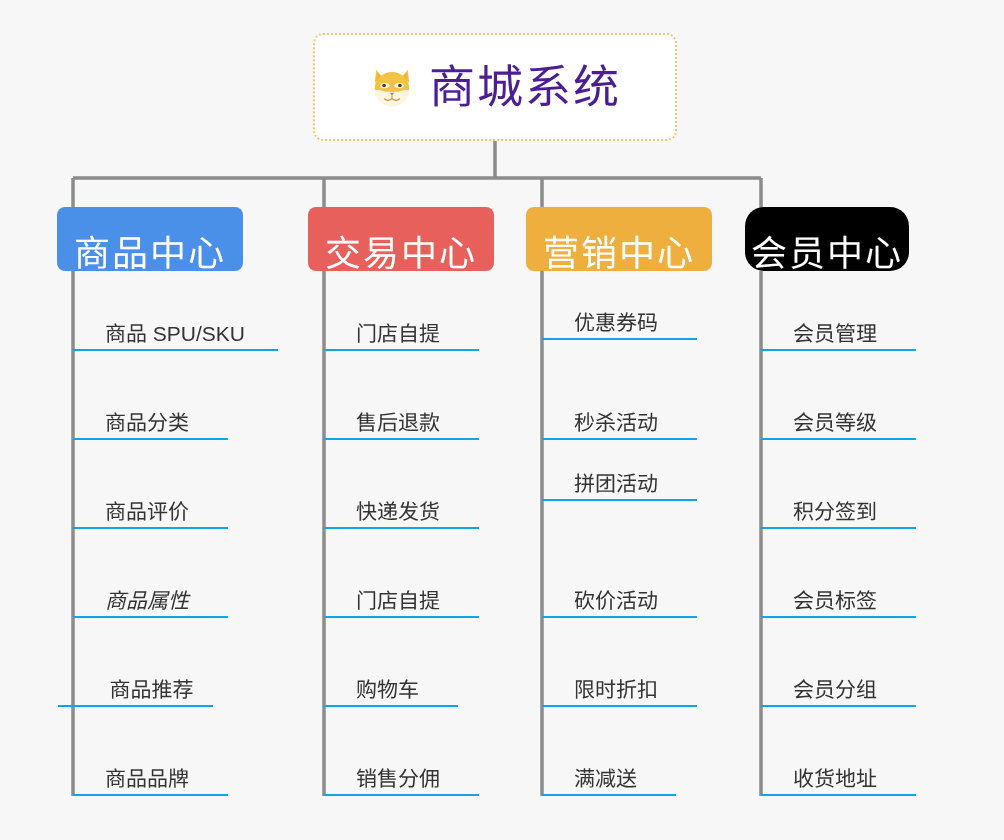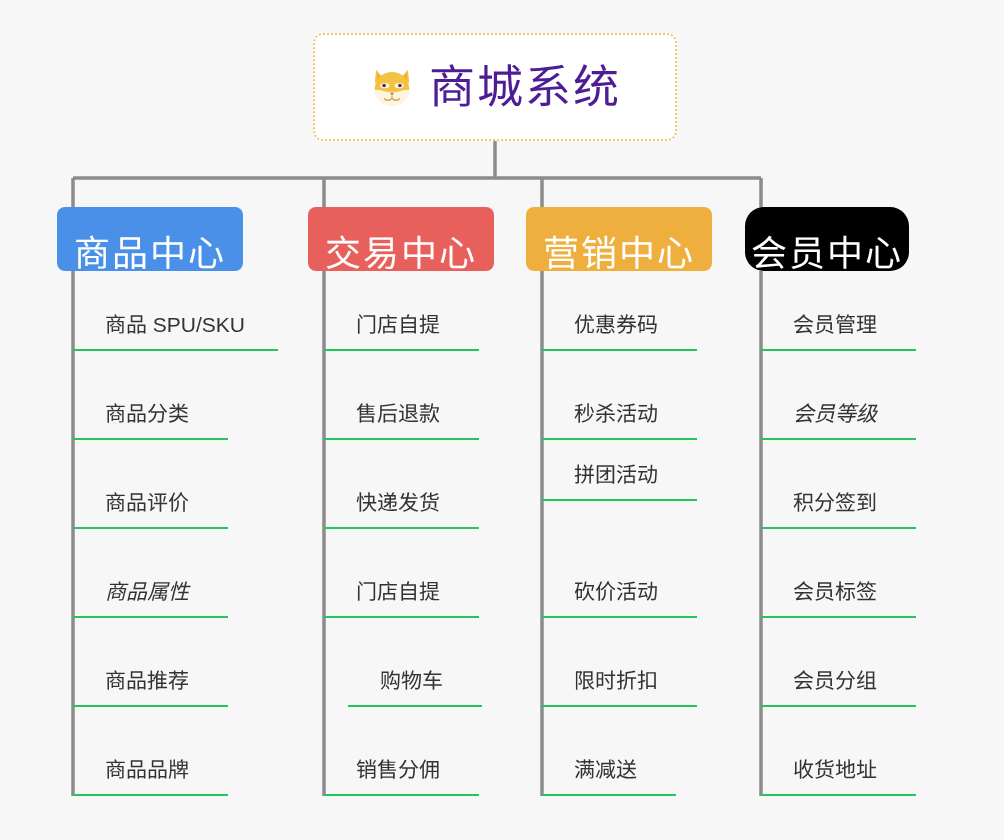--- a/index.html
+++ b/index.html
@@ -82,22 +82,22 @@
     margin-top: 29px;
   }
 
   
   .leaf {
     position: absolute;
     height: 46px;
     box-sizing: border-box;
     display: flex;
     align-items: flex-end;
-    border-bottom: 2px solid #22c55e;
-    padding-bottom: 12px;
+    border-bottom: 2px solid #0ea5e9;
+    padding-bottom: 3px;
   }
   .leaf-label {
     font-size: 21px;
     line-height: 1.15;
     color: #333333;
     white-space: nowrap;
     padding-left: 32px;
     font-weight: 400;
   }
 </style>
@@ -142,51 +142,51 @@
       </div>
       <div class="leaf" style="left: 73px; top: 394px; width: 155px;">
         <span class="leaf-label">商品分类</span>
       </div>
       <div class="leaf" style="left: 73px; top: 483px; width: 155px;">
         <span class="leaf-label">商品评价</span>
       </div>
       <div class="leaf" style="left: 73px; top: 572px; width: 155px; font-style: italic;">
         <span class="leaf-label">商品属性</span>
       </div>
-      <div class="leaf" style="left: 73px; top: 661px; width: 155px;">
+      <div class="leaf" style="left: 58px; top: 661px; width: 155px; justify-content: center;">
         <span class="leaf-label">商品推荐</span>
       </div>
       <div class="leaf" style="left: 73px; top: 750px; width: 155px;">
         <span class="leaf-label">商品品牌</span>
       </div>
       <div class="cat-box" style="left: 308px; top: 207px; width: 186px; background: rgb(232, 96, 92);">
         <span class="cat-label">交易中心</span>
       </div>
       <div class="leaf" style="left: 324px; top: 305px; width: 155px;">
         <span class="leaf-label">门店自提</span>
       </div>
       <div class="leaf" style="left: 324px; top: 394px; width: 155px;">
         <span class="leaf-label">售后退款</span>
       </div>
       <div class="leaf" style="left: 324px; top: 483px; width: 155px;">
         <span class="leaf-label">快递发货</span>
       </div>
       <div class="leaf" style="left: 324px; top: 572px; width: 155px;">
         <span class="leaf-label">门店自提</span>
       </div>
-      <div class="leaf" style="left: 324px; top: 661px; width: 134px; margin-left: 24px;">
+      <div class="leaf" style="left: 324px; top: 661px; width: 134px;">
         <span class="leaf-label">购物车</span>
       </div>
       <div class="leaf" style="left: 324px; top: 750px; width: 155px;">
         <span class="leaf-label">销售分佣</span>
       </div>
       <div class="cat-box" style="left: 526px; top: 207px; width: 186px; background: rgb(239, 175, 63);">
         <span class="cat-label">营销中心</span>
       </div>
-      <div class="leaf" style="left: 542px; top: 305px; width: 155px;">
+      <div class="leaf" style="left: 542px; top: 294px; width: 155px;">
         <span class="leaf-label">优惠券码</span>
       </div>
       <div class="leaf" style="left: 542px; top: 394px; width: 155px;">
         <span class="leaf-label">秒杀活动</span>
       </div>
       <div class="leaf" style="left: 542px; top: 455px; width: 155px;">
         <span class="leaf-label">拼团活动</span>
       </div>
       <div class="leaf" style="left: 542px; top: 572px; width: 155px;">
         <span class="leaf-label">砍价活动</span>
@@ -196,21 +196,21 @@
       </div>
       <div class="leaf" style="left: 542px; top: 750px; width: 134px;">
         <span class="leaf-label">满减送</span>
       </div>
       <div class="cat-box" style="left: 745px; top: 207px; width: 164px; background: #000000; border-radius: 19px;">
         <span class="cat-label">会员中心</span>
       </div>
       <div class="leaf" style="left: 761px; top: 305px; width: 155px;">
         <span class="leaf-label">会员管理</span>
       </div>
-      <div class="leaf" style="left: 761px; top: 394px; width: 155px; font-style: italic;">
+      <div class="leaf" style="left: 761px; top: 394px; width: 155px;">
         <span class="leaf-label">会员等级</span>
       </div>
       <div class="leaf" style="left: 761px; top: 483px; width: 155px;">
         <span class="leaf-label">积分签到</span>
       </div>
       <div class="leaf" style="left: 761px; top: 572px; width: 155px;">
         <span class="leaf-label">会员标签</span>
       </div>
       <div class="leaf" style="left: 761px; top: 661px; width: 155px;">
         <span class="leaf-label">会员分组</span>

